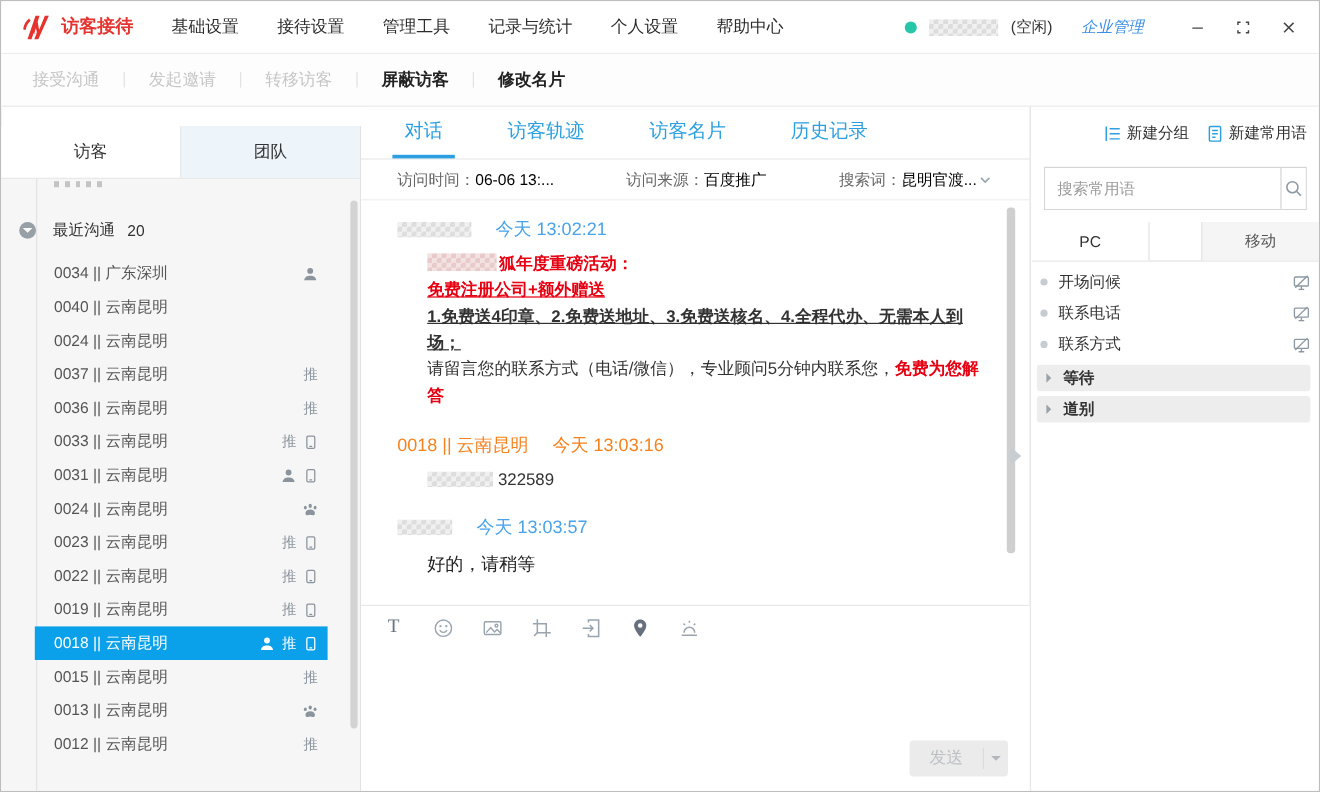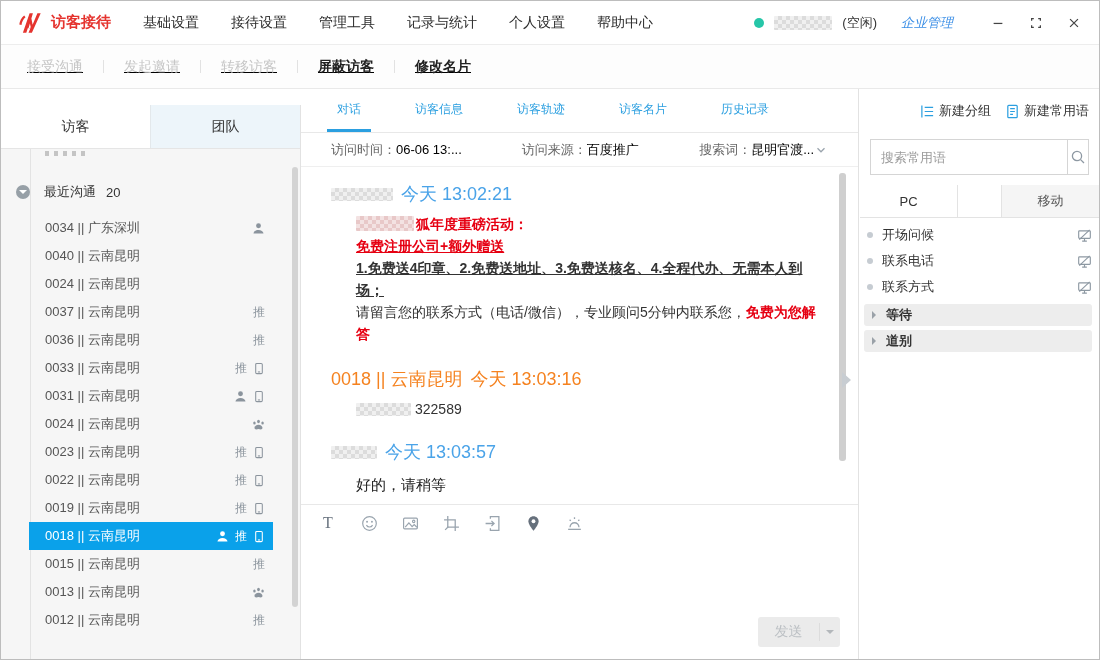--- a/index.html
+++ b/index.html
@@ -23,21 +23,21 @@
   .mosaic.pink { background-image:
       linear-gradient(45deg,#e8c8c8 25%,transparent 25%,transparent 75%,#e8c8c8 75%),
       linear-gradient(45deg,#e8c8c8 25%,#f3e2e2 25%,#f3e2e2 75%,#e8c8c8 75%); }
   .name-mosaic { width:58px; height:14px; }
   .status-text { font-size:13px; color:#333; }
   .admin-link { font-size:13px; color:var(--link-blue,#3a8ee6); margin:0 14px 0 14px; cursor:pointer; text-decoration:none;font-style:italic; }
   .winctl { display:inline-flex; width:14px; height:14px; color:#444; cursor:pointer; margin-left:14px; }
   .winctl svg { width:100%; height:100%; }
 
   
-  .actionbar { position:absolute; top:44px; left:0; right:0; height:44px; display:flex; align-items:center; padding-left:26px; background:#fdfdfd; border-bottom:1px solid #e9e9e9;text-decoration:underline; }
+  .actionbar { position:absolute; top:44px; left:0; right:0; height:44px; display:flex; align-items:center; padding-left:26px; background:#fdfdfd; border-bottom:1px solid #e9e9e9; }
   .act-item { font-size:14px; color:#222; font-weight:600; cursor:pointer; }
   .act-item.disabled { color:#c6c6c6; font-weight:400; cursor:default; }
   .act-divider { width:1px; height:13px; background:#e2e2e2; margin:0 20px; }
 
   
   .sidebar { position:absolute; top:104px; left:0; width:300px; bottom:0; border-right:1px solid #e2e2e2; background:#f6f6f6; }
   .side-tabs { display:flex; height:44px; border-bottom:1px solid #e5e5e5; }
   .side-tab { flex:1; display:flex; align-items:center; justify-content:center; font-size:14px; color:#333; cursor:pointer; background:#edf5fa; border-left:1px solid #e3e8eb; }
   .side-tab.active { background:#fff; border-left:none; }
   .side-body { position:relative; height:calc(100% - 44px); overflow:hidden; }
@@ -55,31 +55,31 @@
   .v-badges { display:flex; align-items:center; gap:6px; color:#8b949d; }
   .badge-tui { font-size:12px; line-height:1; }
   .badge-icon { display:inline-flex; }
   .v-row.selected { background:var(--selected-blue,#0aa1ea); }
   .v-row.selected .v-label, .v-row.selected .v-badges { color:#fff; }
   .side-scrollbar { position:absolute; right:2px; top:18px; width:6px; height:440px; border-radius:3px; background:#d3d3d3; }
 
   
   .chatpanel { position:absolute; top:88px; left:300px; width:558px; bottom:0; background:#fff; border-right:1px solid #e2e2e2; }
   .chat-tabs { display:flex; align-items:stretch; height:44px; border-bottom:1px solid #e8e8e8; padding-left:26px; gap:34px; }
-  .chat-tab { display:flex; align-items:center; font-size:12px; color:var(--accent-blue,#2b9fe0); cursor:pointer; padding:0 10px; border-bottom:3px solid transparent; }
+  .chat-tab { display:flex; align-items:center; font-size:16px; color:var(--accent-blue,#2b9fe0); cursor:pointer; padding:0 10px; border-bottom:3px solid transparent; }
   .chat-tab.active { border-bottom-color:var(--accent-blue,#2b9fe0); }
   .infobar { display:flex; align-items:center; height:34px; border-bottom:1px solid #efefef; padding:0 30px; font-size:13px; }
   .info-pair { white-space:nowrap; }
   .info-pair .lbl { color:#666; }
   .info-pair .val { color:#000000; }
   .info-pair.w1 { width:215px; } .info-pair.w2 { width:200px; }
   .info-chevron { margin-left:auto; color:#9aa4ad; display:inline-flex; width:14px; height:14px; cursor:pointer; }
   .chat-body { position:absolute; top:79px; left:0; right:0; bottom:155px; overflow:hidden; padding:0 34px 0 30px; }
   .msg { margin-top:14px; }
-  .msg-head { display:flex; align-items:center; gap:8px; font-size:18px; }
+  .msg-head { display:flex; align-items:center; gap:20px; font-size:15px; }
   .msg-head .time { color:#4aa3e8; }
   .msg-head.orange, .msg-head.orange .time { color:var(--orange,#f5821f); }
   .head-mosaic { width:62px; height:13px; }
   .msg-body { margin:7px 0 0 25px; width:468px; font-size:14px; color:#333; line-height:22px; }
   .red-b { color:var(--message-red,#e60012); font-weight:bold; }
   .u { text-decoration:underline; }
   .dark-b { color:#333; font-weight:bold; }
   .inline-mosaic { display:inline-block; vertical-align:-2px; width:58px; height:15px; margin-right:2px; }
   .msg2-body { display:flex; align-items:center; gap:2px; }
   .msg3-text { font-size:15px; color:#222; }
@@ -348,21 +348,20 @@
             </span>
           </div>
         </div>
       <div class="side-scrollbar"></div>
     </div>
   </aside>
 
   <section class="chatpanel">
     <div class="chat-tabs">
         <div class="chat-tab active">对话</div>
-        <div class="chat-tab">访客信息</div>
         <div class="chat-tab">访客轨迹</div>
         <div class="chat-tab">访客名片</div>
         <div class="chat-tab">历史记录</div>
       </div>
 
     <div class="infobar">
       <span class="info-pair w1"><span class="lbl">访问时间：</span><span class="val">06-06 13:...</span></span>
       <span class="info-pair w2"><span class="lbl">访问来源：</span><span class="val">百度推广</span></span>
       <span class="info-pair"><span class="lbl">搜索词：</span><span class="val">昆明官渡...</span></span>
       <span class="info-chevron">

